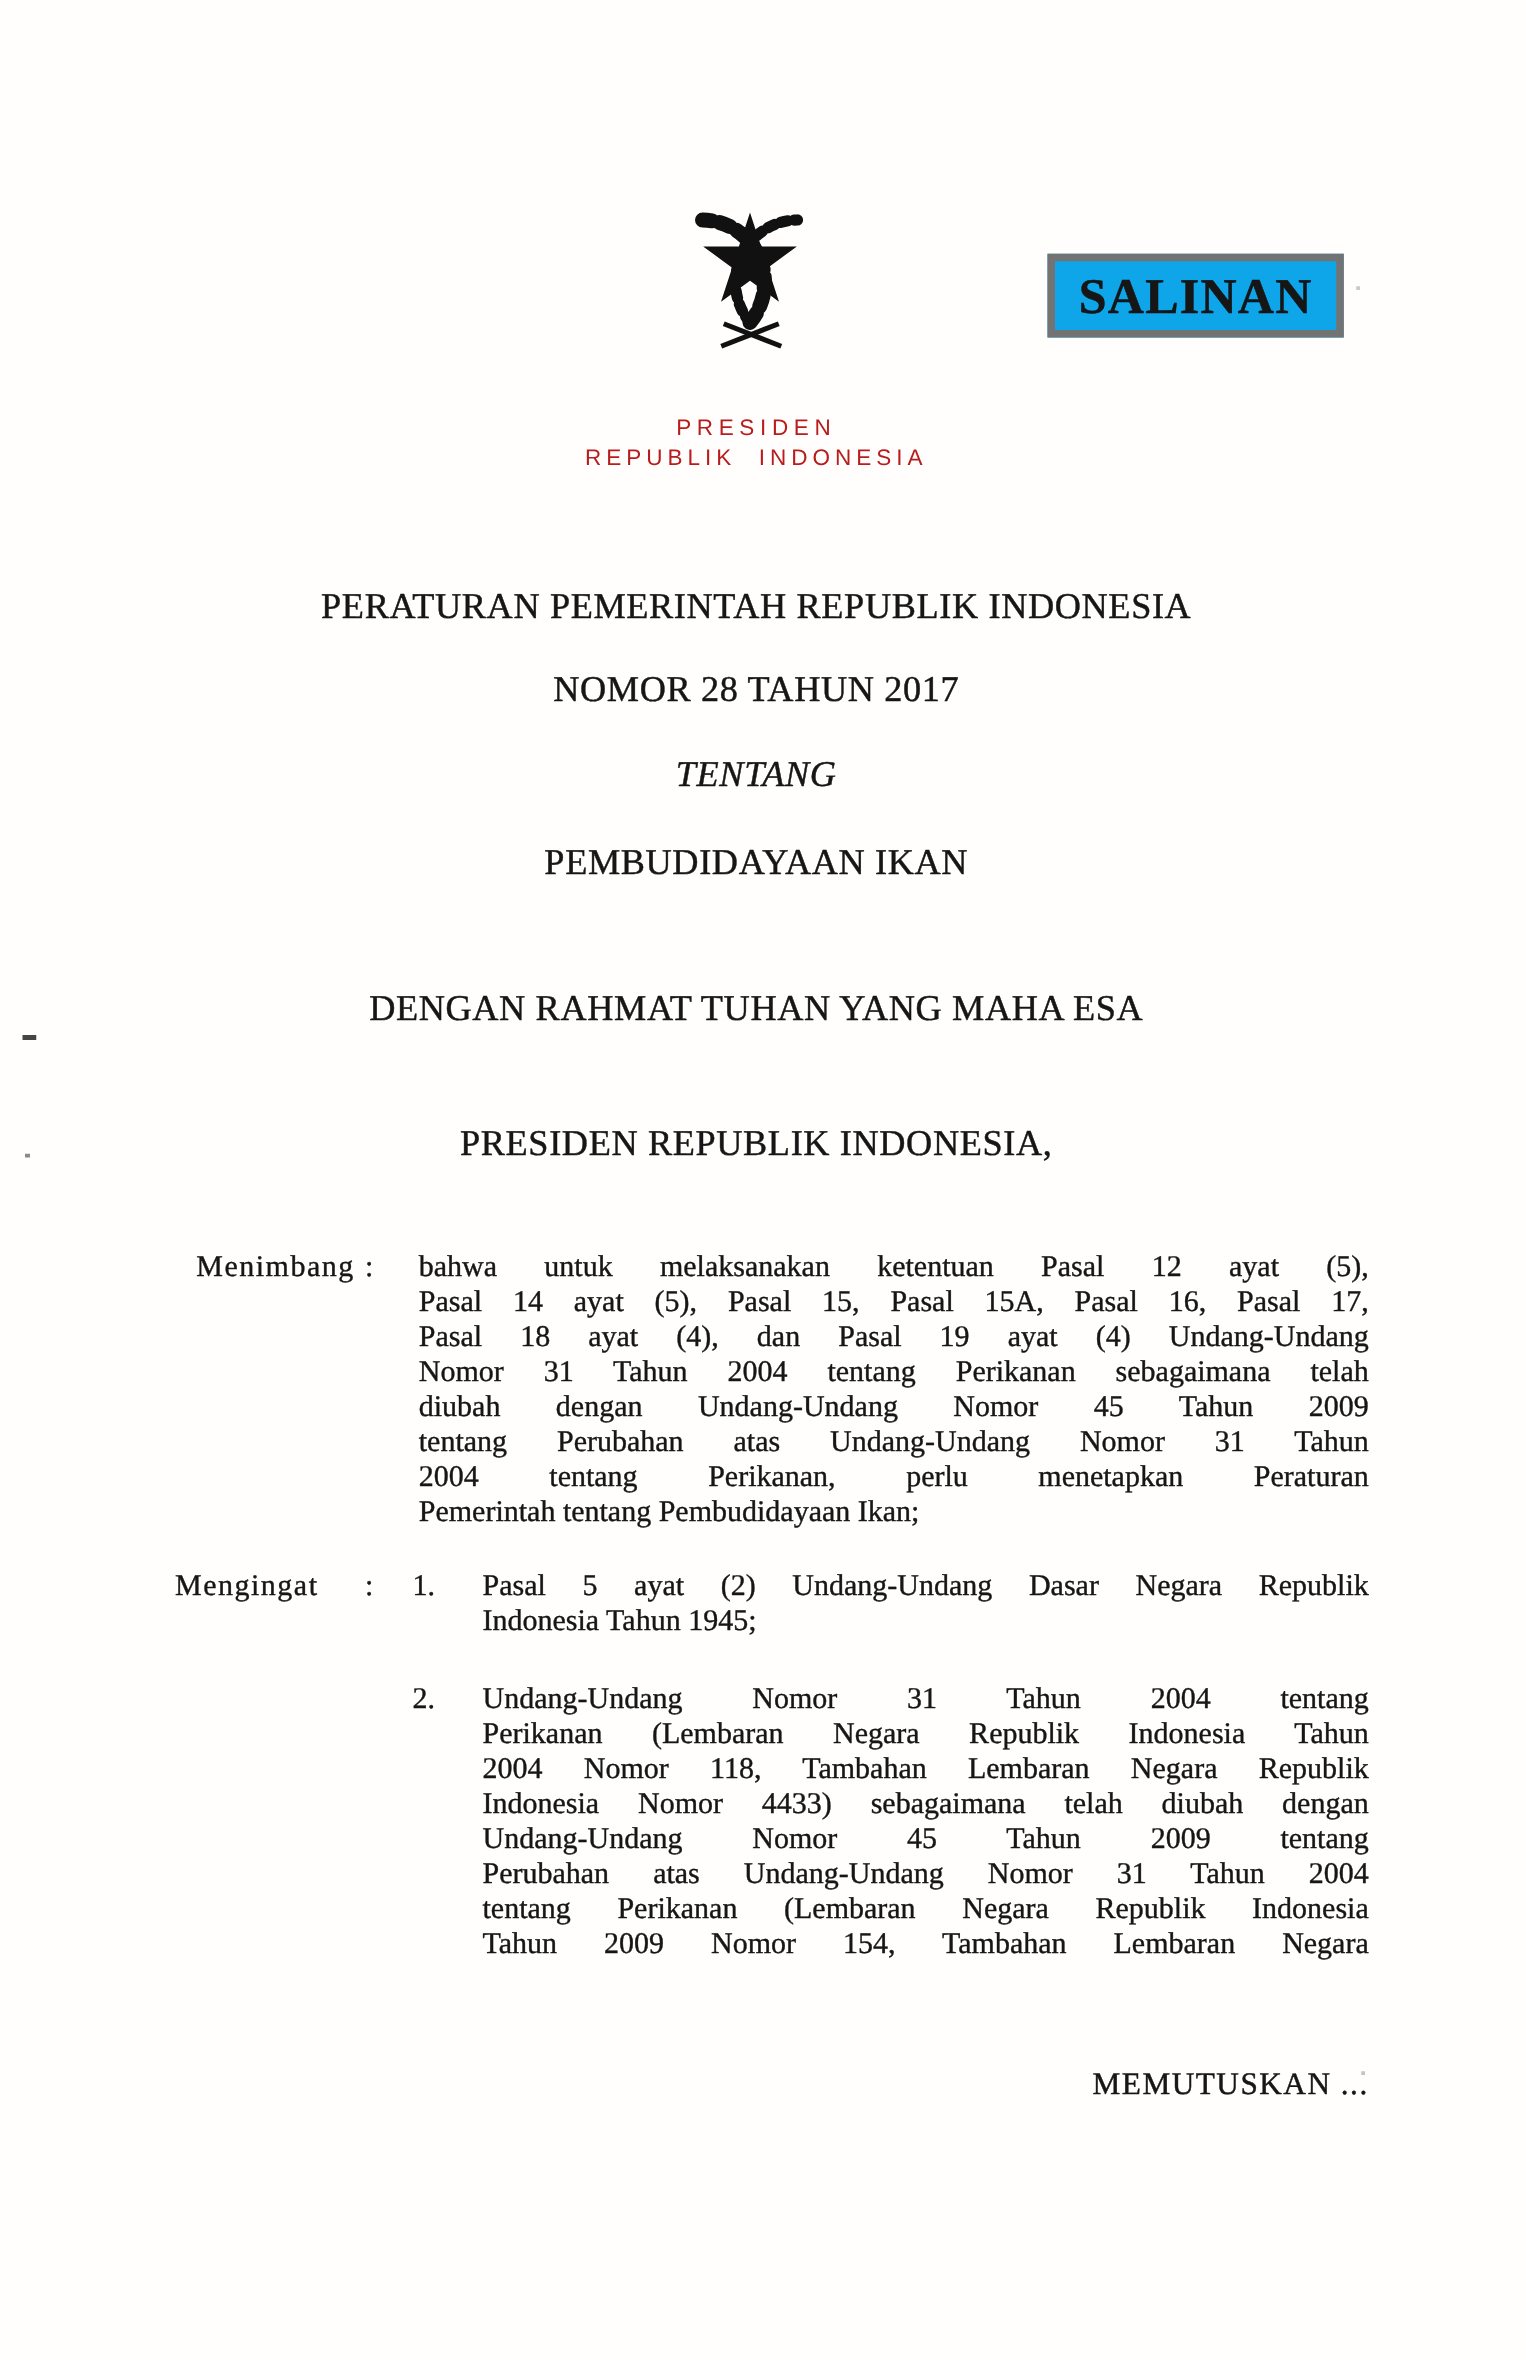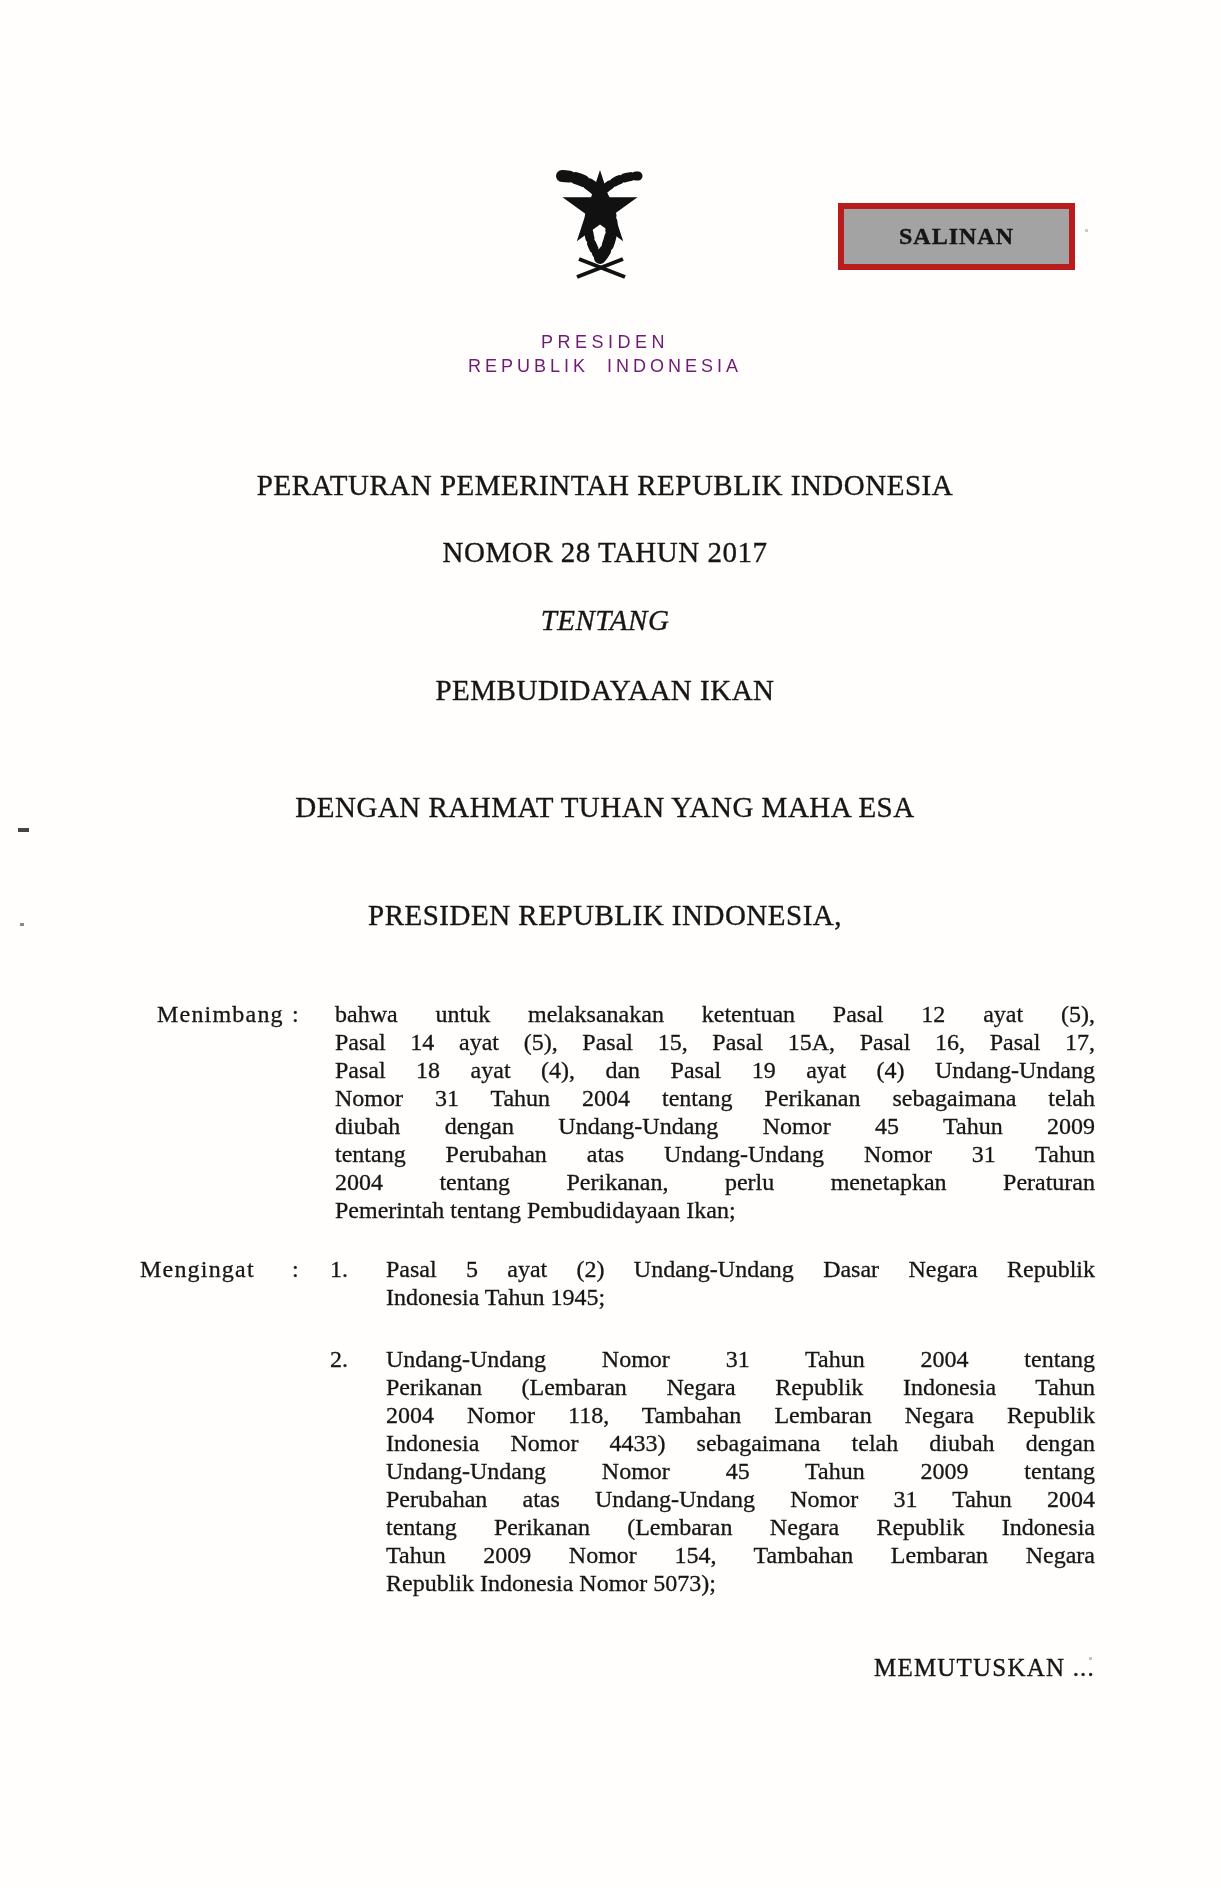--- a/index.html
+++ b/index.html
@@ -10,32 +10,32 @@
     overflow:hidden;
     font-family:"Liberation Serif", serif;
     color:#161616;
   }
   
   .emblem{position:absolute;left:521px;top:146px;width:160px;height:150px;}
   .letterhead{
     position:absolute;left:0;top:330px;width:1210px;
     text-align:center;
     font-family:"Liberation Sans", sans-serif;
-    color:#701a75;
+    color:#b91c1c;
   }
   .letterhead .lh1{font-size:18px;letter-spacing:4.5px;line-height:24px;}
   .letterhead .lh2{font-size:18px;letter-spacing:4px;word-spacing:9px;line-height:25px;}
   
   .stamp{
     position:absolute;left:838px;top:203px;width:237px;height:67px;
-    border:6px solid #b91c1c;box-sizing:border-box;
+    border:6px solid #737373;box-sizing:border-box;
     display:flex;align-items:center;justify-content:center;
-    font-weight:bold;font-size:24px;letter-spacing:1px;
+    font-weight:bold;font-size:40px;letter-spacing:1px;
     -webkit-text-stroke:0.4px #111;
-    background:#a3a3a3;
+    background:#0ea5e9;
   }
   
   .cheading{
     position:absolute;left:0;width:1210px;text-align:center;
     font-size:29px;line-height:36px;letter-spacing:0.5px;
     -webkit-text-stroke:0.35px currentColor;
   }
   .h1{top:467px;font-family:Liberation Serif, serif;} .h2{top:534px;} .h3{top:602px;font-style:italic;} .h4{top:672px;}
   .h5{top:789px;} .h6{top:897px;}
   
@@ -126,21 +126,20 @@
   <div class="btext item-number num2">2.</div>
   <div class="btext para item-text item2">
       <div class="jline">Undang-Undang Nomor 31 Tahun 2004 tentang</div>
       <div class="jline">Perikanan (Lembaran Negara Republik Indonesia Tahun</div>
       <div class="jline">2004 Nomor 118, Tambahan Lembaran Negara Republik</div>
       <div class="jline">Indonesia Nomor 4433) sebagaimana telah diubah dengan</div>
       <div class="jline">Undang-Undang Nomor 45 Tahun 2009 tentang</div>
       <div class="jline">Perubahan atas Undang-Undang Nomor 31 Tahun 2004</div>
       <div class="jline">tentang Perikanan (Lembaran Negara Republik Indonesia</div>
       <div class="jline">Tahun 2009 Nomor 154, Tambahan Lembaran Negara</div>
-      <div class="jline last">Republik Indonesia Nomor 5073);</div>
     </div>
 
   <div class="catchword">MEMUTUSKAN ...</div>
 
   <div class="artifact dash-artifact"></div>
   <div class="artifact speck-1"></div>
   <div class="artifact speck-2"></div>
   <div class="artifact speck-3"></div>
 
 </div>

